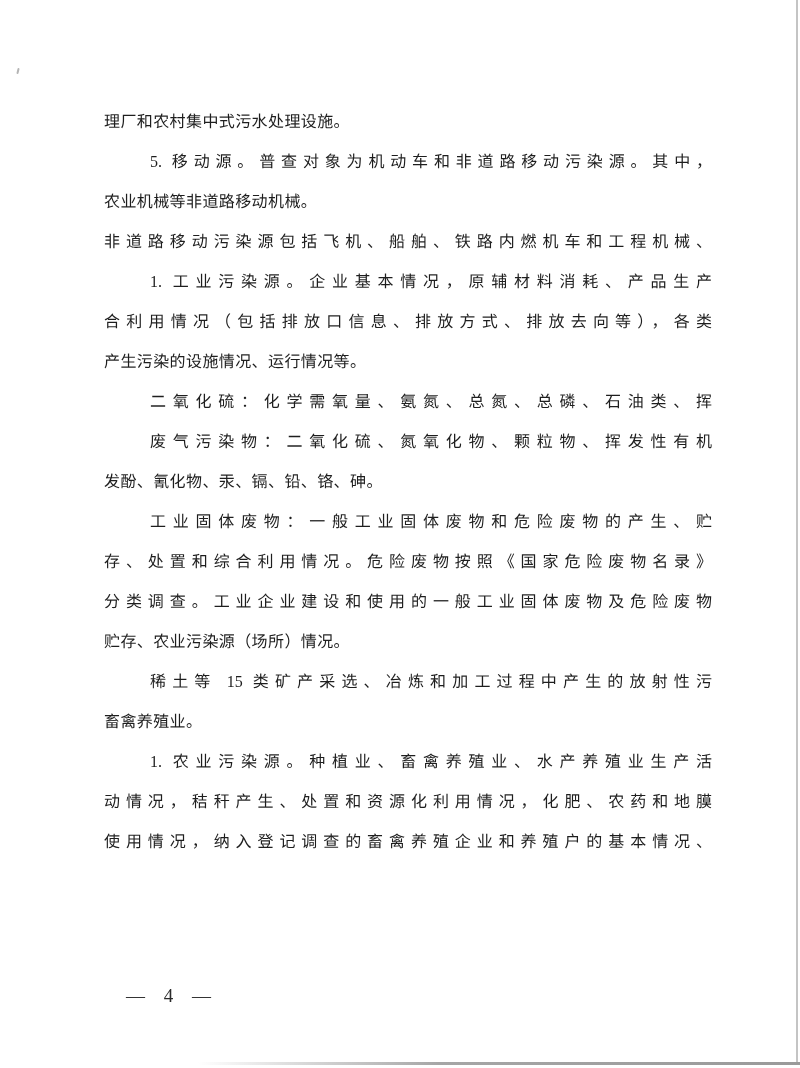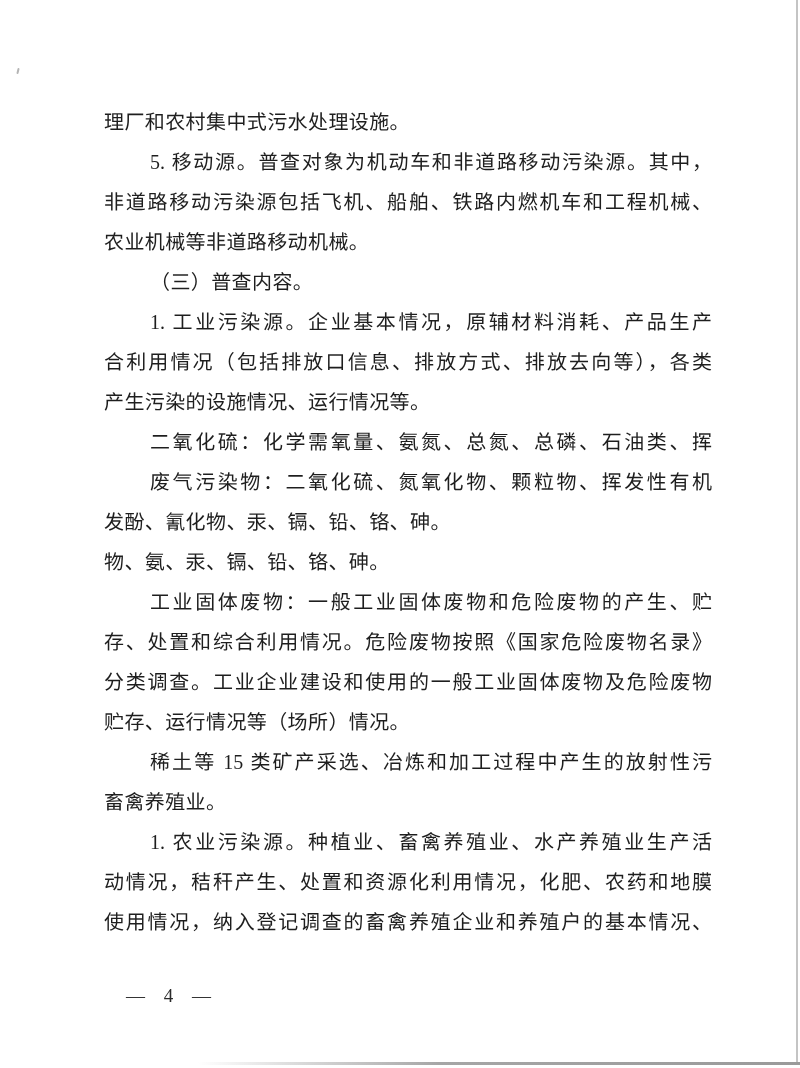--- a/index.html
+++ b/index.html
@@ -14,21 +14,21 @@
     background: #ffffff;
     overflow: hidden;
     font-family: "Liberation Serif", "DejaVu Serif", serif;
   }
   .textblock {
     position: absolute;
     left: 104px;
     top: 102px;
     width: 608px;
     color: #1e1e1e;
-    font-size: 20px;
+    font-size: 16px;
   }
   .line {
     height: 40px;
     line-height: 40px;
     white-space: nowrap;
     letter-spacing: 0.4px;
   }
   
   .line.j {
     white-space: normal;
@@ -81,34 +81,32 @@
 </head>
 <body>
 
 <div class="page">
 
   <span class="speck"></span>
 
   <div class="textblock">
     <div class="line">理厂和农村集中式污水处理设施。</div>
     <div class="line j i">5. 移动源。普查对象为机动车和非道路移动污染源。其中，</div>
+    <div class="line">农业机械等非道路移动机械。</div>
     <div class="line j">非道路移动污染源包括飞机、船舶、铁路内燃机车和工程机械、</div>
-    <div class="line">农业机械等非道路移动机械。</div>
-    <div class="line i">（三）普查内容。</div>
     <div class="line j i">1. 工业污染源。企业基本情况，原辅材料消耗、产品生产</div>
     <div class="line j">合利用情况（包括排放口信息、排放方式、排放去向等），各类</div>
     <div class="line">产生污染的设施情况、运行情况等。</div>
     <div class="line j i">二氧化硫：化学需氧量、氨氮、总氮、总磷、石油类、挥</div>
     <div class="line j i">废气污染物：二氧化硫、氮氧化物、颗粒物、挥发性有机</div>
     <div class="line">发酚、氰化物、汞、镉、铅、铬、砷。</div>
-    <div class="line">物、氨、汞、镉、铅、铬、砷。</div>
     <div class="line j i">工业固体废物：一般工业固体废物和危险废物的产生、贮</div>
     <div class="line j">存、处置和综合利用情况。危险废物按照《国家危险废物名录》</div>
     <div class="line j">分类调查。工业企业建设和使用的一般工业固体废物及危险废物</div>
-    <div class="line">贮存、运行情况等（场所）情况。</div>
+    <div class="line">贮存、农业污染源（场所）情况。</div>
     <div class="line j i">稀土等 15 类矿产采选、冶炼和加工过程中产生的放射性污</div>
     <div class="line">畜禽养殖业。</div>
     <div class="line j i">1. 农业污染源。种植业、畜禽养殖业、水产养殖业生产活</div>
     <div class="line j">动情况，秸秆产生、处置和资源化利用情况，化肥、农药和地膜</div>
     <div class="line j">使用情况，纳入登记调查的畜禽养殖企业和养殖户的基本情况、</div>
   </div>
 
   <div class="page-number">— 4 —</div>
 
   <div class="edge-right"></div>

